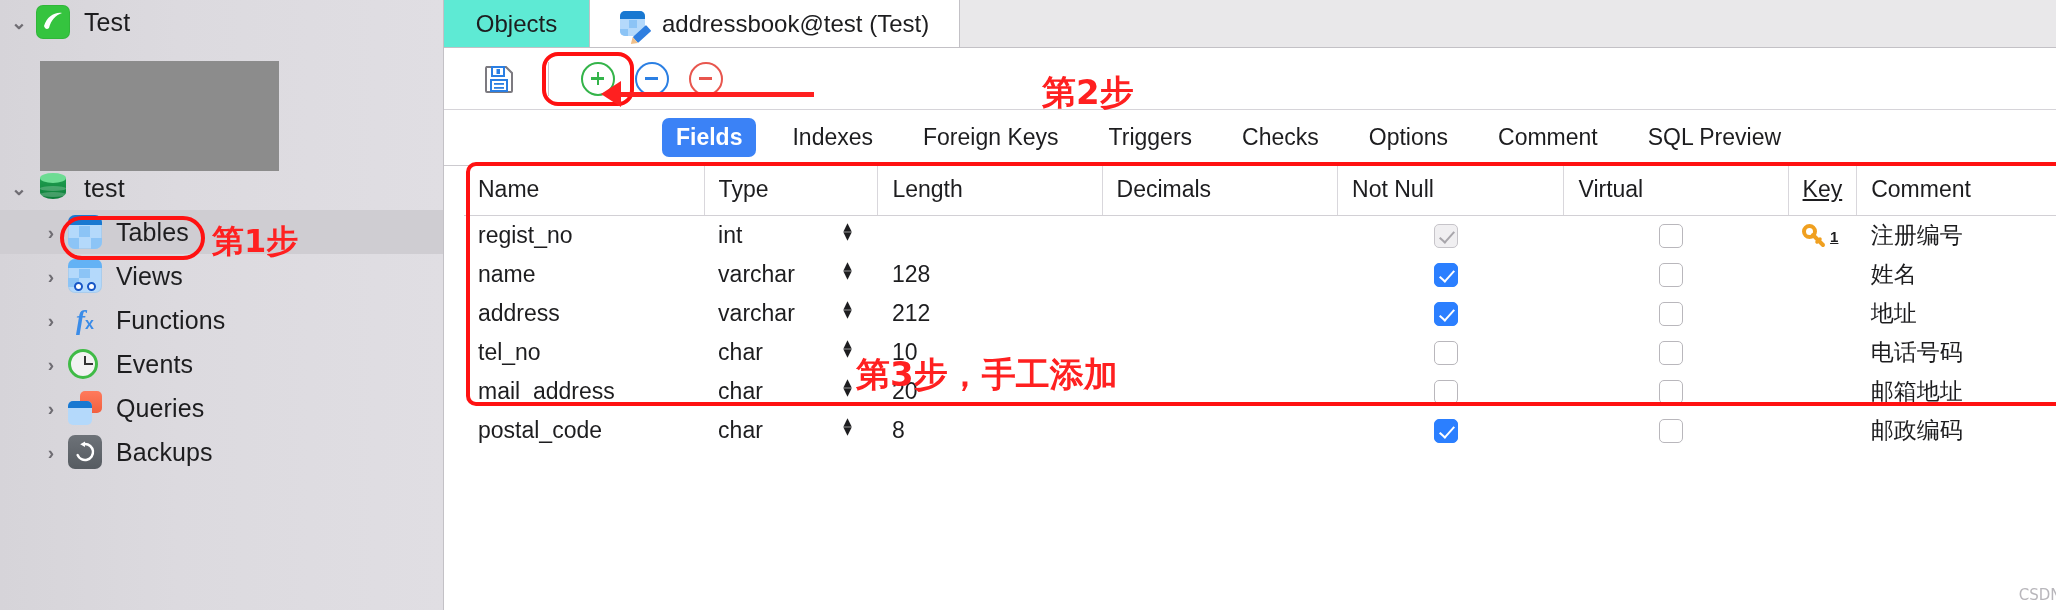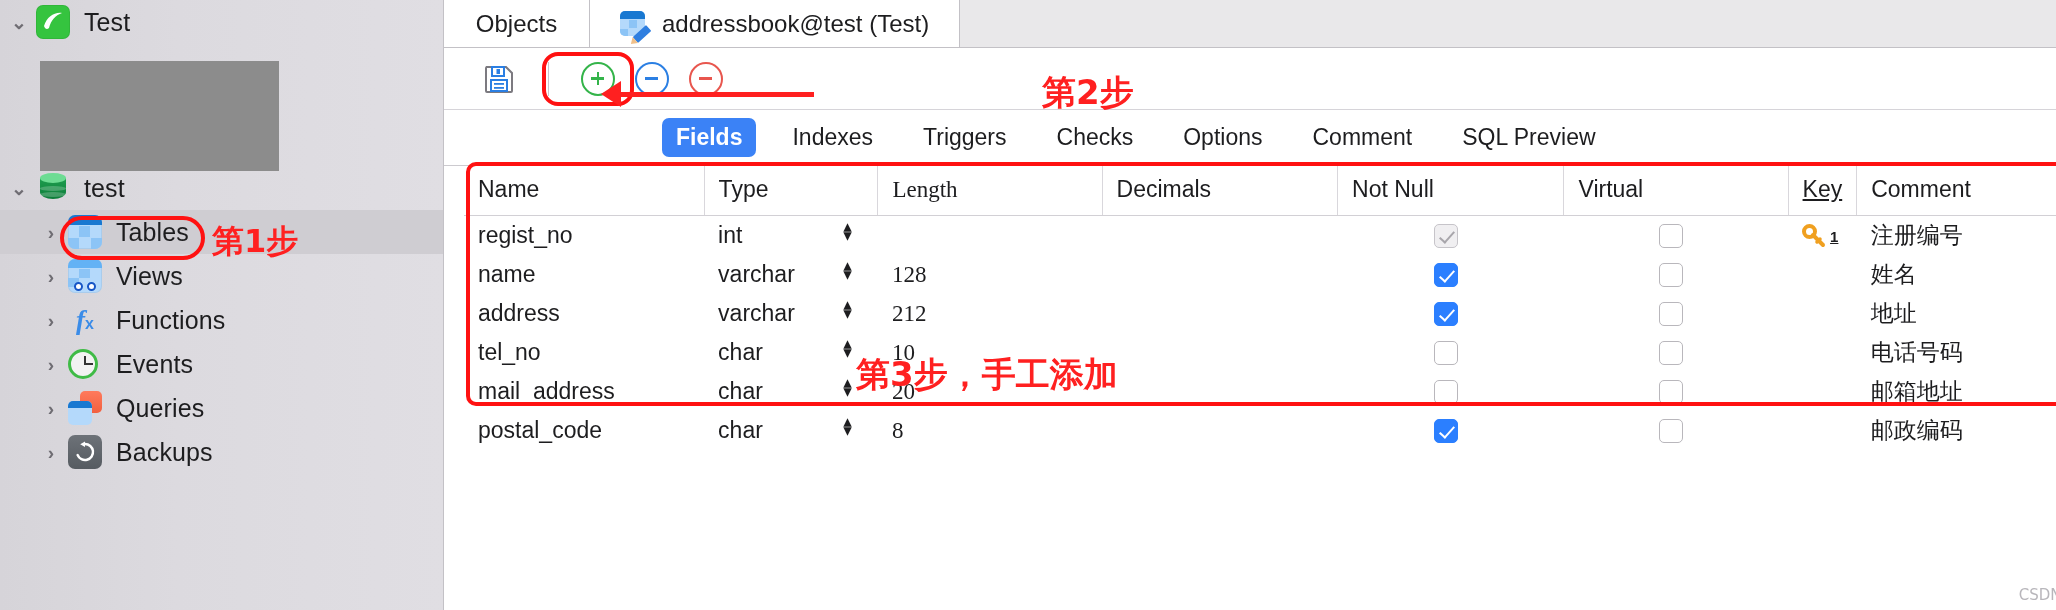--- a/index.html
+++ b/index.html
@@ -135,21 +135,21 @@
     border-bottom: 1px solid #c3c1c6;
   }
   .wtab {
     display: flex; align-items: center; justify-content: center;
     gap: 12px;
     font-size: 24px; color: #1d1d1f;
     border-right: 1px solid #c3c1c6;
     padding: 0 30px;
     white-space: nowrap;
   }
-  .wtab.inactive { width: 146px; background: #ffffff; }
+  .wtab.inactive { width: 146px; background: #5eead4; }
   .wtab.active { background: #ffffff; }
   .tab-ico {
     width: 30px; height: 28px; position: relative; flex: 0 0 30px;
   }
   .tab-ico .sheet { position:absolute; left:0; top:1px; width:25px; height:25px; background:#b4d9fb; border-radius:5px; overflow:hidden; }
   .tab-ico .sheet .hdr { position:absolute; left:0; top:0; width:100%; height:8px; background:#1878d1; }
   .tab-ico .sheet .g { position:absolute; background:#8cc4f6; }
   .tab-ico .pencil {
     position:absolute; right:-1px; bottom:0px; width:18px; height:8px;
     background:#2f7fe0; transform: rotate(-42deg); border-radius:1px;
@@ -244,21 +244,21 @@
   table.fieldgrid th:last-child { border-right: none; }
   table.fieldgrid td {
     font-size: 23px; color: #1d1d1f;
     padding: 4px 0 4px 14px;
     height: 38px;
     white-space: nowrap;
     vertical-align: middle;
   }
   .c-name   { width: 210px; }
   .c-type   { width: 152px; }
-  .c-len    { width: 196px; font-family: Liberation Serif, serif; }
+  .c-len    { width: 196px; }
   .c-dec    { width: 206px; }
   .c-null   { width: 198px; }
   .c-virt   { width: 196px; }
   .c-key    { width: 60px; text-decoration: underline; }
   .c-comm   { width: 260px; }
 
   .typecell { display: flex; align-items: flex-start; }
   .typecell .tv { flex: 1 1 auto; }
   .stepper {
     display: inline-flex; flex-direction: column; align-items: center;
@@ -445,20 +445,21 @@
 
       <div id="plus-ring"></div>
       <div id="red-arrow-line"></div>
       <div id="red-arrow-head"></div>
       <div class="ann-red" id="ann-step2">第2步</div>
     </div>
 
     <div id="fieldtabs">
       <div class="ftab active">Fields</div>
       <div class="ftab">Indexes</div>
+      <div class="ftab">Foreign Keys</div>
       <div class="ftab">Triggers</div>
       <div class="ftab">Checks</div>
       <div class="ftab">Options</div>
       <div class="ftab">Comment</div>
       <div class="ftab">SQL Preview</div>
     </div>
 
     <div id="grid">
       <table class="fieldgrid">
         <thead>

